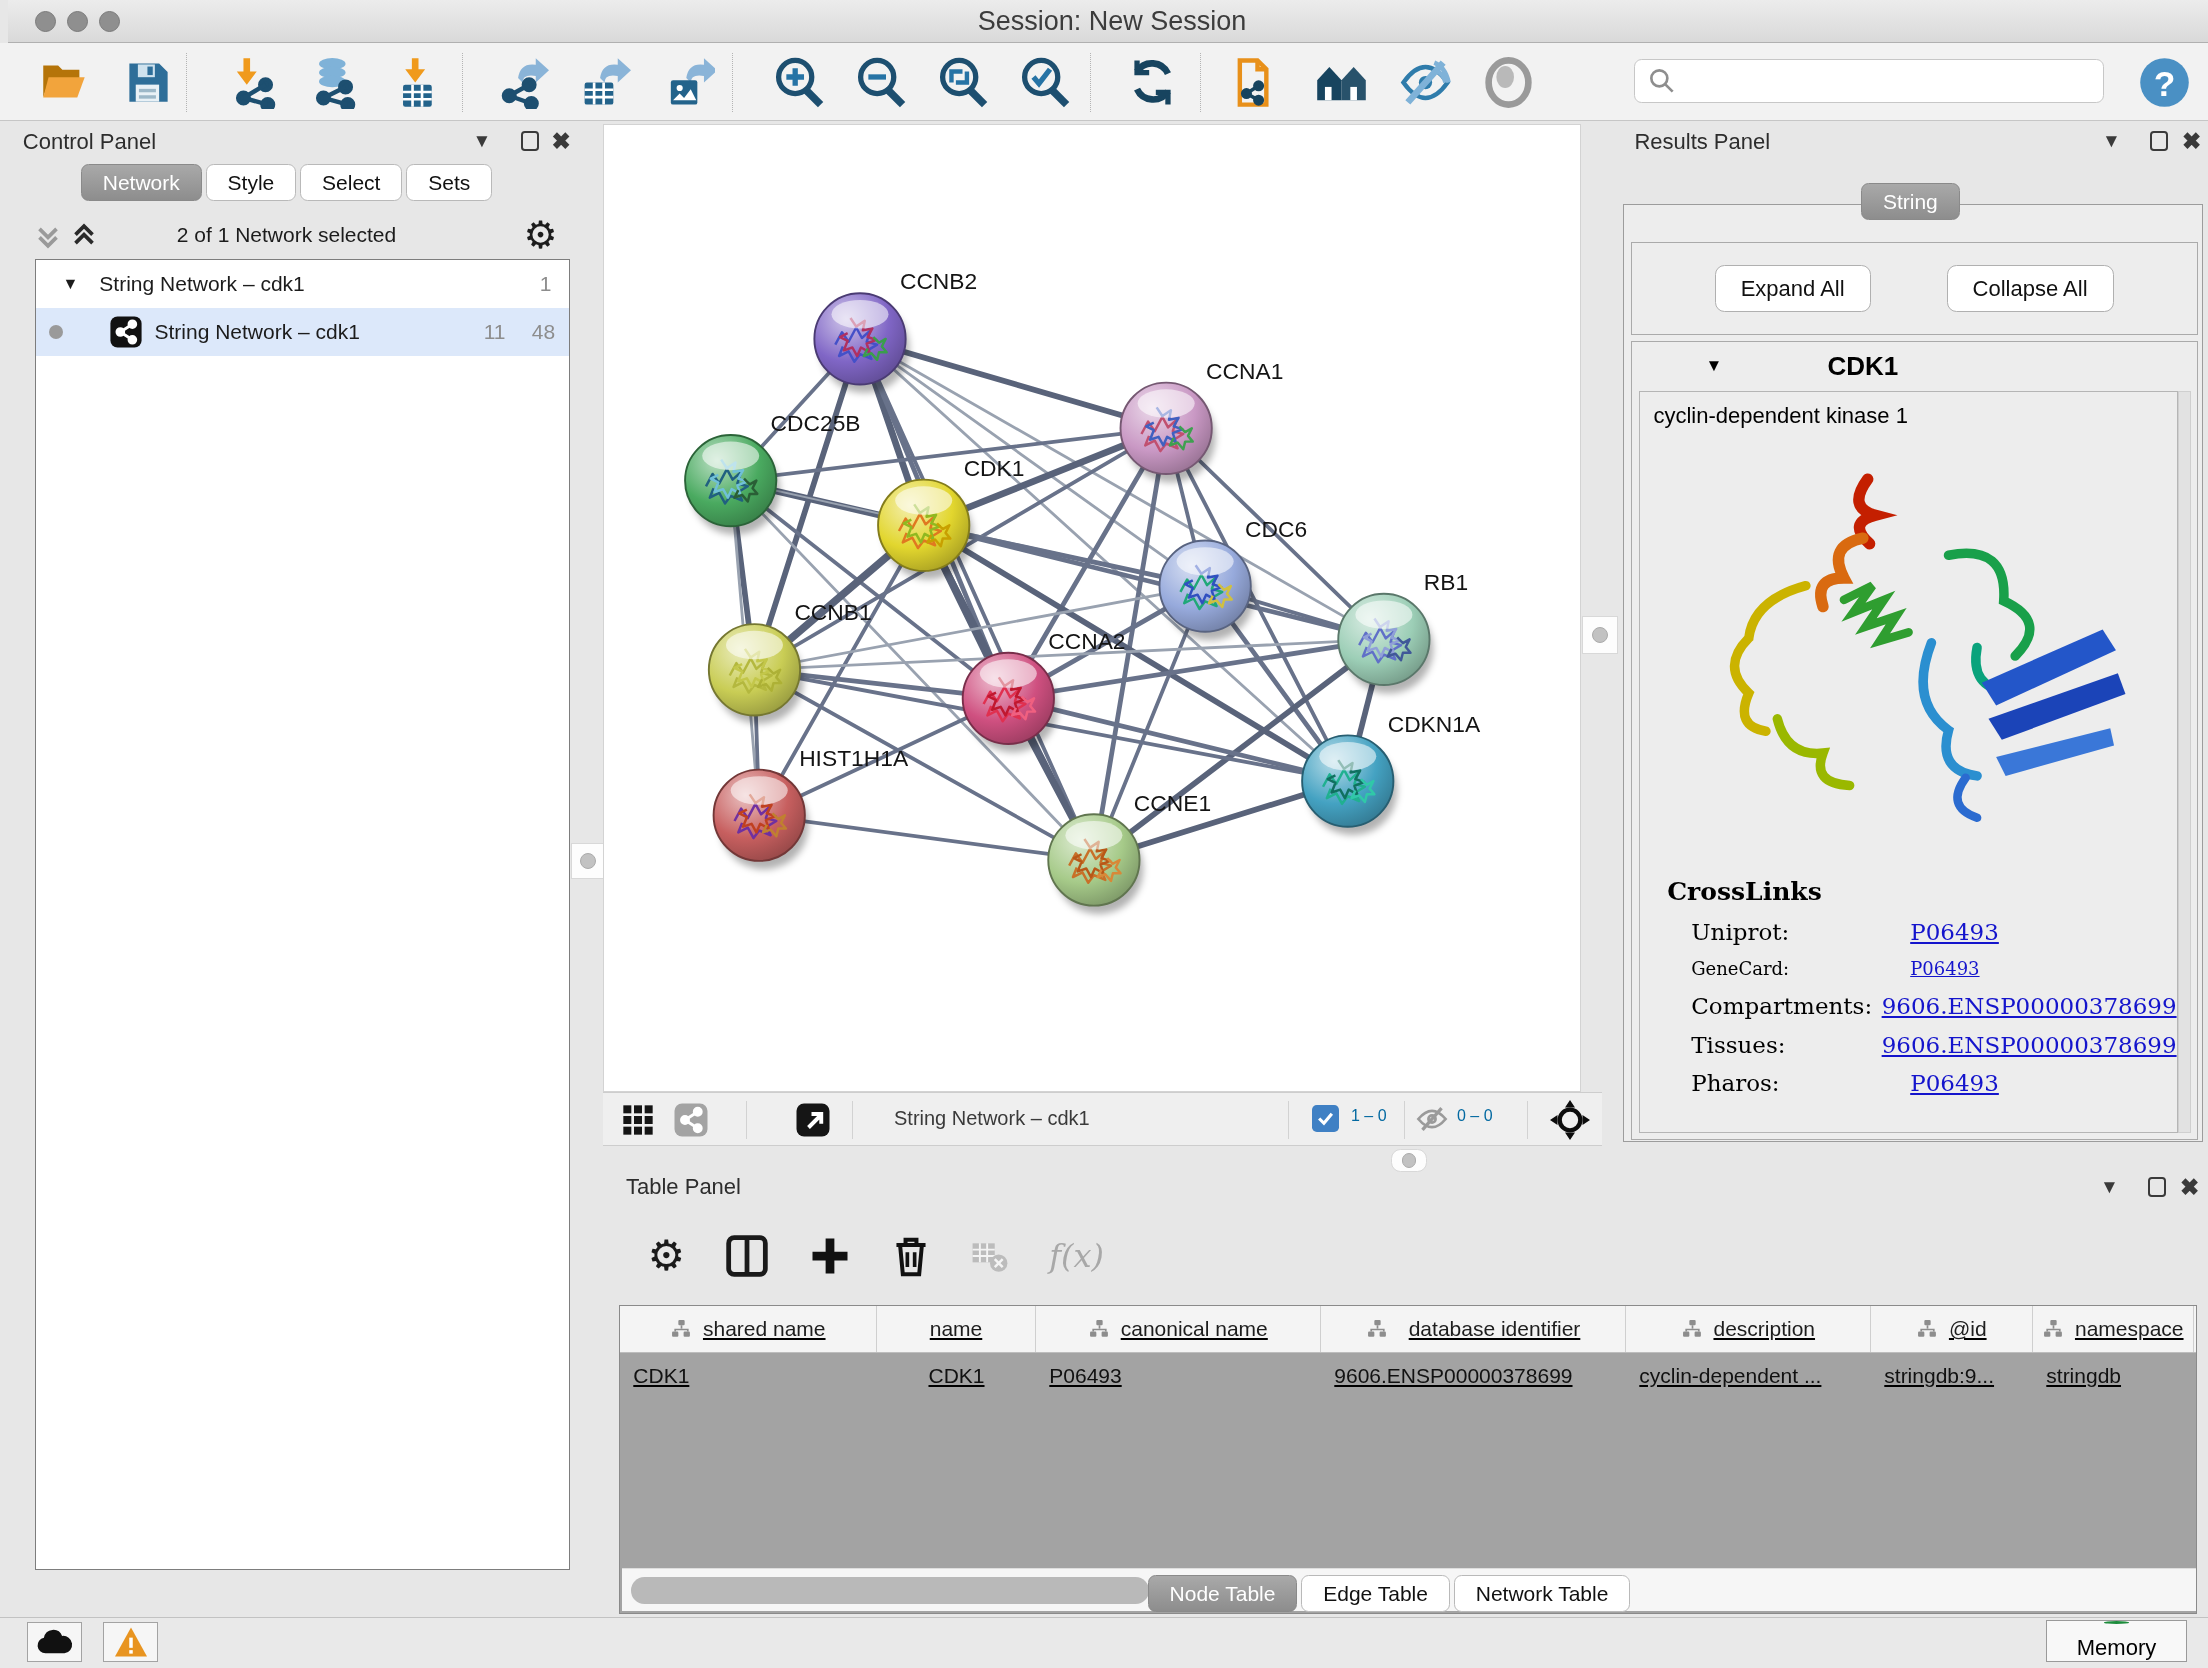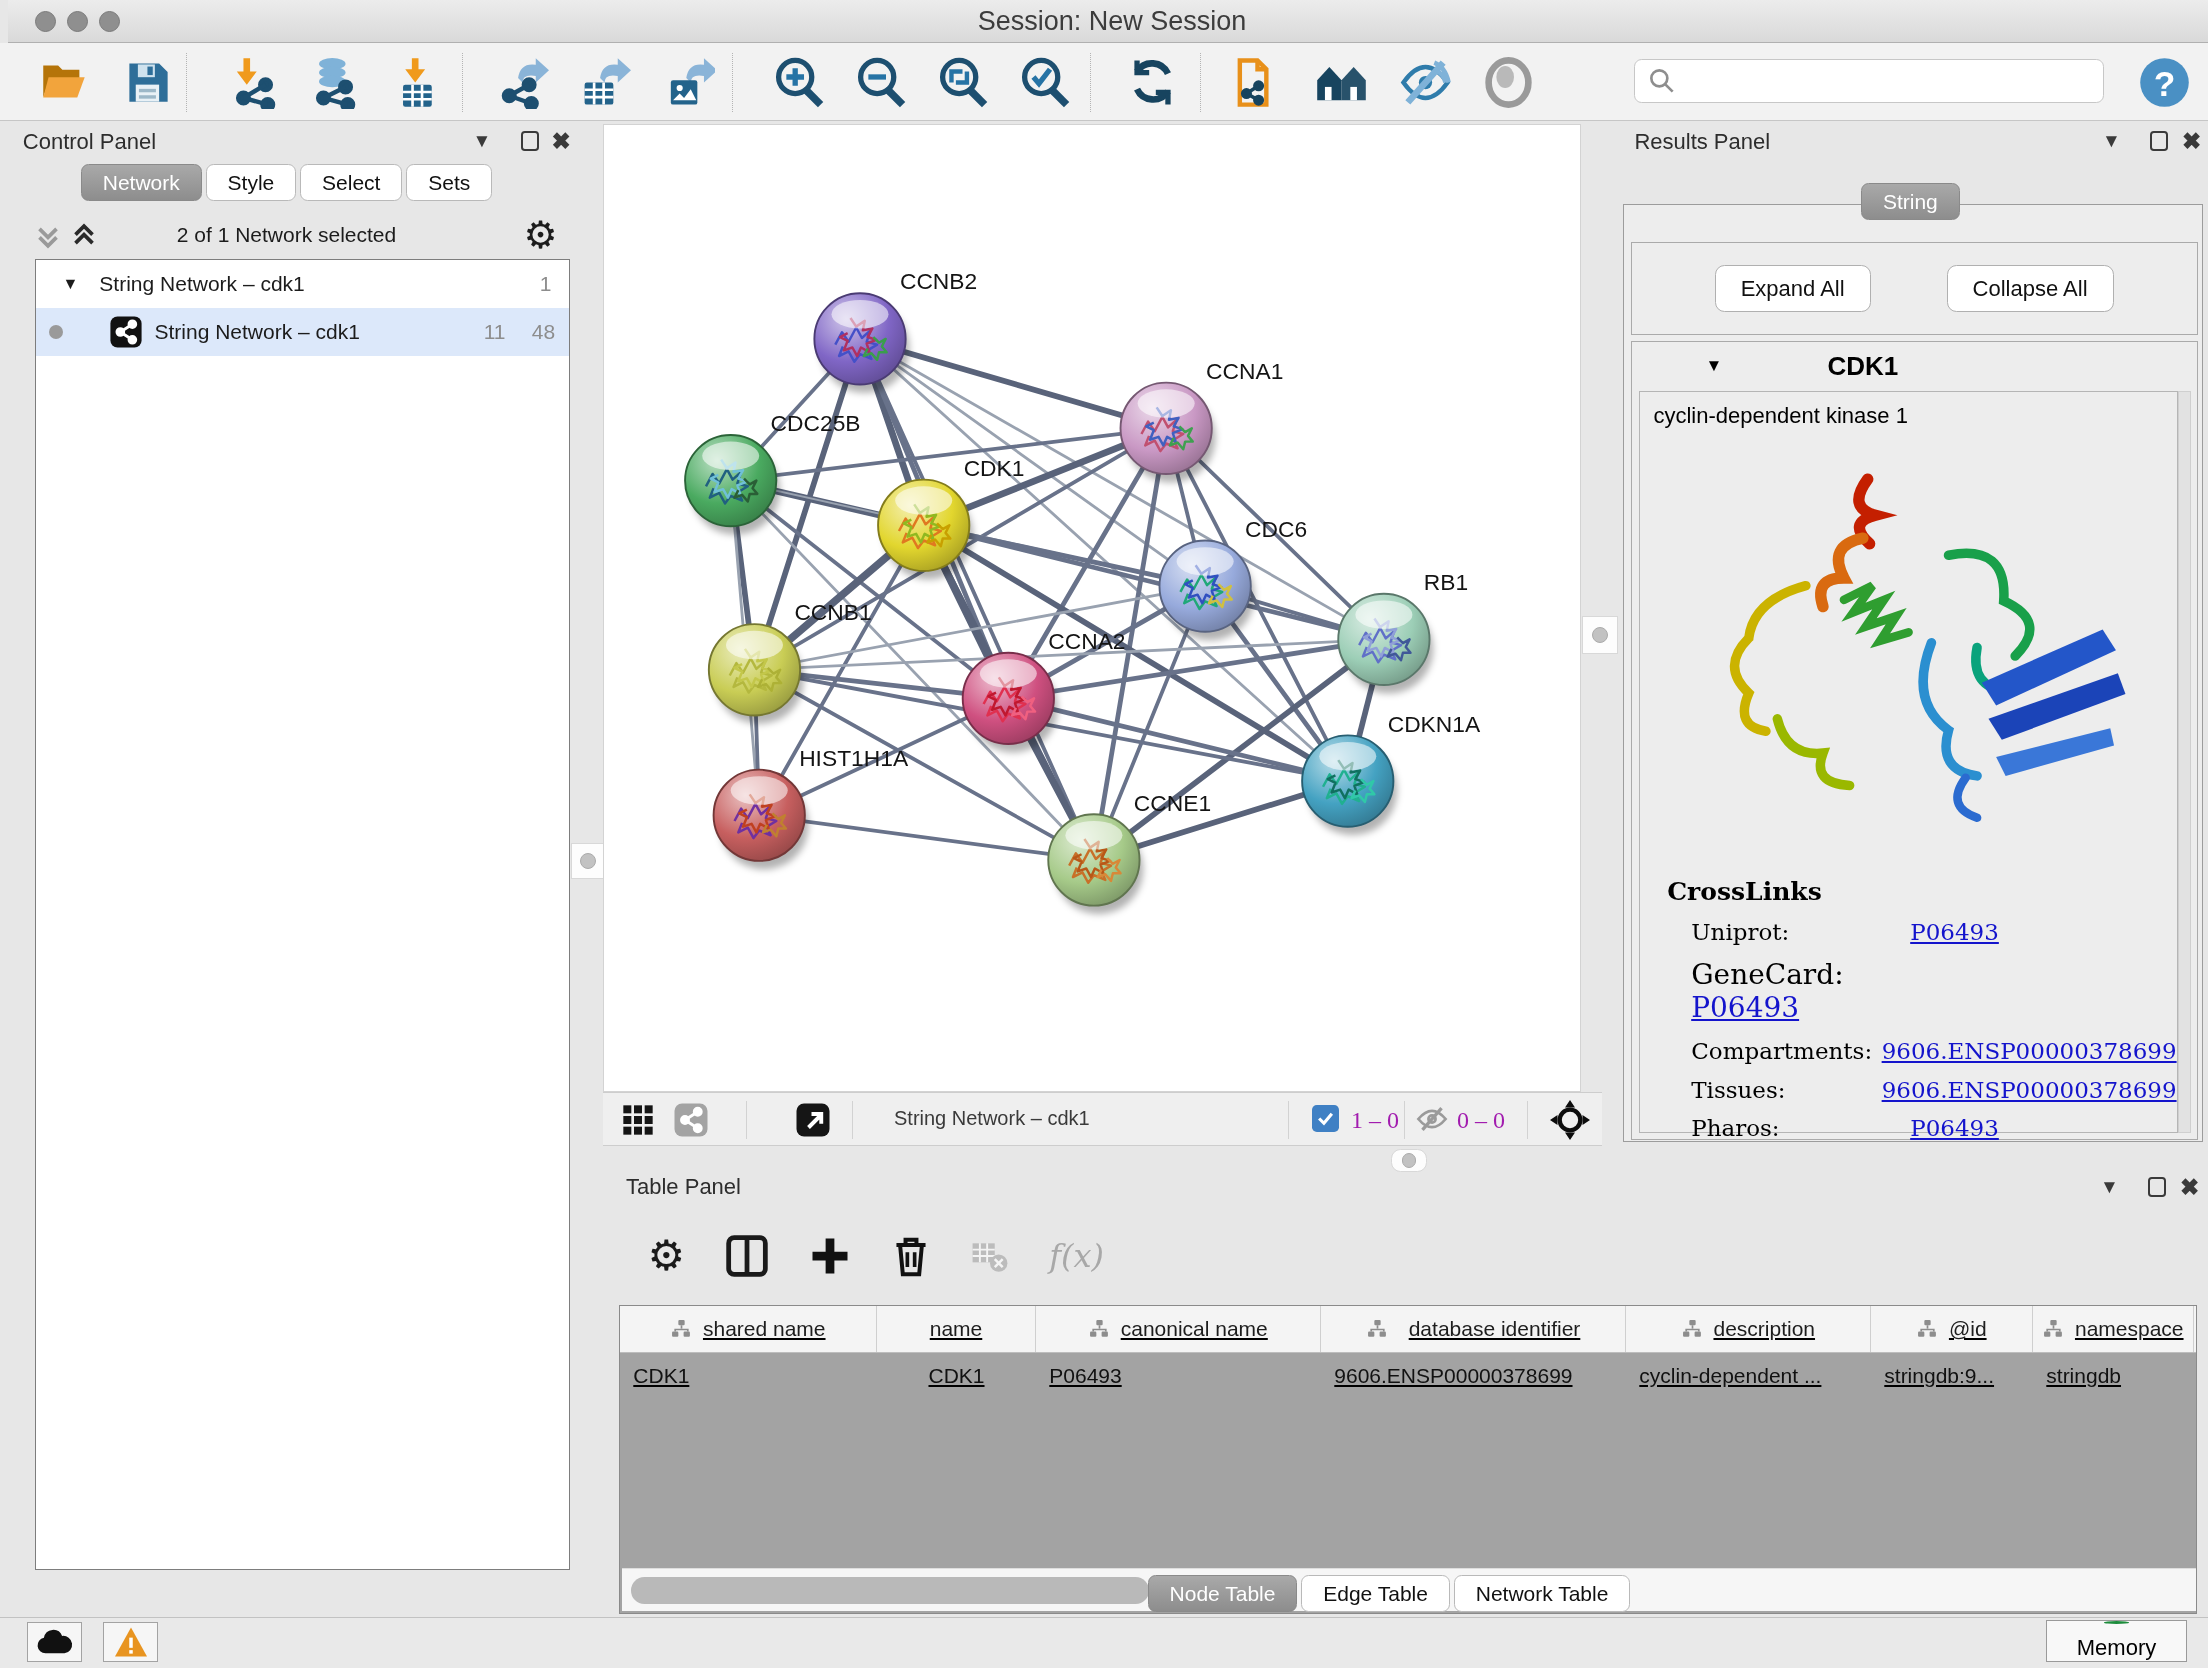--- a/index.html
+++ b/index.html
@@ -25,21 +25,21 @@
   #cpanel{left:9.5px;top:124px;width:554px;height:1450px;}
   #cp-tree{left:25px;top:135px;width:535px;height:1311px;background:#fff;border:1.9px solid #7d7d7d;box-sizing:border-box;}
   .treerow{position:relative;height:48px;display:flex;align-items:center;font-size:21px;color:#1c1c1c;}
   .treerow.sel{background:#dce8fa;}
   .gnum{color:#8d8d8d;}
   
   #netwrap{left:603px;top:124px;width:978px;height:968px;background:#fff;border:1px solid #d3d3d3;box-sizing:border-box;}
   #nettools{left:603px;top:1092px;width:999px;height:54px;background:#efefef;border-top:1.9px solid #cdcdcd;border-bottom:1.9px solid #cdcdcd;box-sizing:border-box;}
   .ntsep{position:absolute;top:7.6px;height:38px;border-left:1.9px solid #d2d2d2;}
   .ntlabel{font-size:20px;color:#3a3a3a;}
-  .ntnum{font-size:24px;color:#a21caf;font-family:Liberation Serif, serif;}
+  .ntnum{font-size:16px;color:#0369a1;}
   
   .handlebox{background:#fdfdfd;border:1px solid #d8d8d8;display:flex;align-items:center;justify-content:center;}
   .handledot{width:14.3px;height:14.3px;border-radius:50%;background:#c2c2c2;border:1px solid #ababab;}
   
   #rpanel{left:1623px;top:124px;width:586px;height:1022px;}
   #rp-box{left:0px;top:80px;width:580px;height:938px;background:#ededed;border:1.9px solid #9c9c9c;box-sizing:border-box;}
   #rp-tab{left:236px;top:59px;}
   .rbtn{background:#fff;border:1px solid #b0b0b0;border-radius:9.5px;font-size:22px;padding:9.5px 25px;color:#111;}
   .serif{font-family:"DejaVu Serif","Liberation Serif",serif;}
   .xlink{color:#1414cc;text-decoration:underline;}
@@ -601,21 +601,21 @@
           <path d="M335 252 L462 196 L476 218 L350 276 Z" fill="#2356c9"></path>
           <path d="M342 290 L478 242 L486 264 L356 312 Z" fill="#1b44b8"></path>
           <path d="M350 330 L470 300 L474 318 L360 350 Z" fill="#3a77d8"></path>
         </svg>
         <div class="serif" style="margin:25px 0 0 27px;font-size:25px;font-weight:bold">CrossLinks</div>
         <div id="xlinks" style="margin:5.7px 0 0 51px">
             <div class="serif" style="display: flex; margin-top: 13.3px; font-size: 23px;">
               <span style="width: 219px;">Uniprot:</span>
               <a class="xlink" style="color: rgb(20, 20, 204);">P06493</a>
             </div>
-            <div class="serif" style="display: flex; margin-top: 13.3px; font-size: 28px; flex-direction: column;">
+            <div class="serif" style="display: flex; margin-top: 13.3px; font-size: 18px;">
               <span style="width: 219px;">GeneCard:</span>
               <a class="xlink" style="color: rgb(20, 20, 204);">P06493</a>
             </div>
             <div class="serif" style="display: flex; margin-top: 13.3px; font-size: 23px;">
               <span style="width: 219px;">Compartments:</span>
               <a class="xlink" style="color: rgb(20, 20, 204);">9606.ENSP00000378699</a>
             </div>
             <div class="serif" style="display: flex; margin-top: 13.3px; font-size: 23px;">
               <span style="width: 219px;">Tissues:</span>
               <a class="xlink" style="color: rgb(20, 20, 204);">9606.ENSP00000378699</a>

